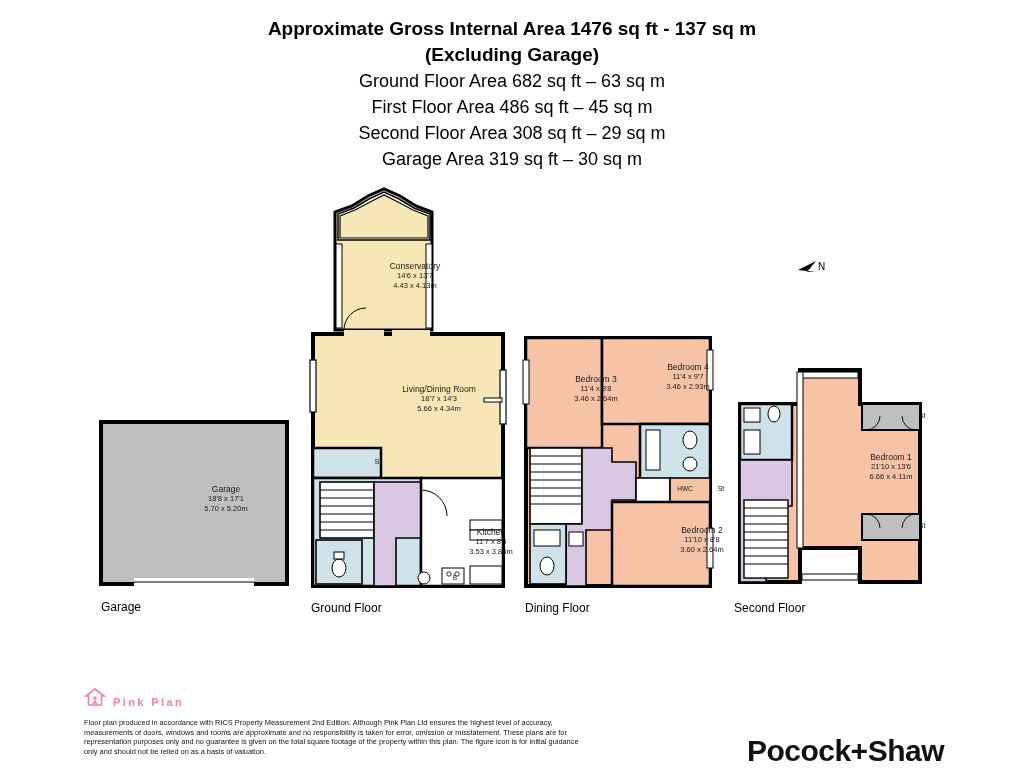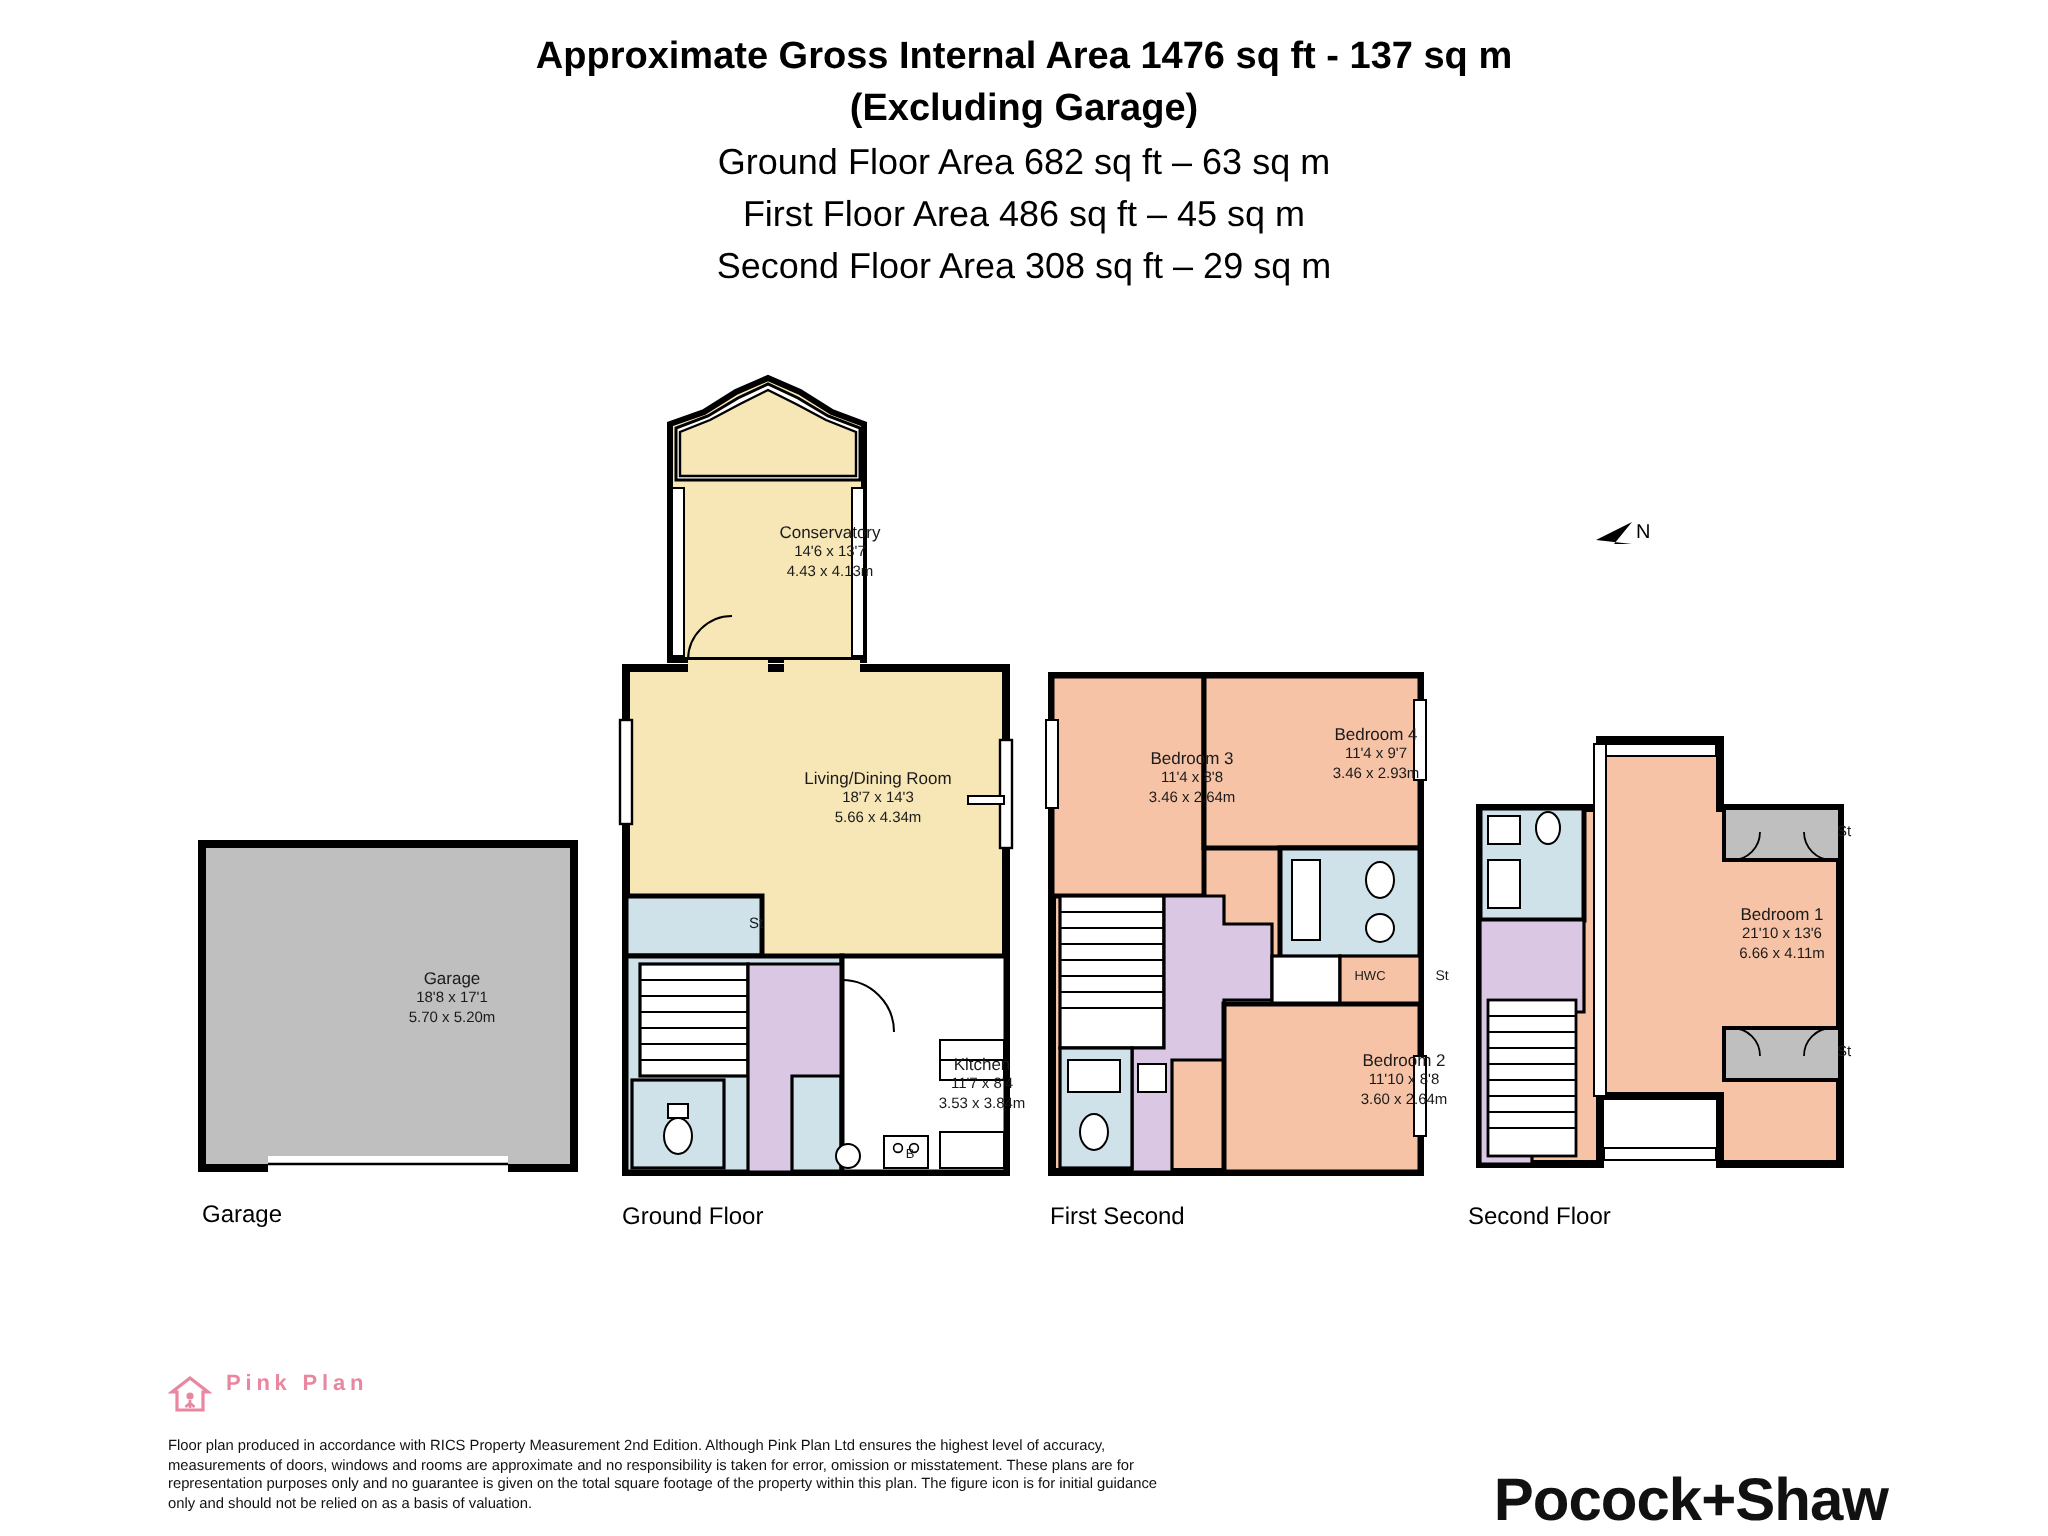--- a/index.html
+++ b/index.html
@@ -80,21 +80,21 @@
 
   
   .footer {
     position: absolute;
     left: 84px;
     top: 686px;
     width: 860px;
   }
   .brandrow {
     display: flex;
-    align-items: flex-start;
+    align-items: flex-end;
     gap: 7px;
   }
   .brandname {
     color: #e8879f;
     font-size: 11px;
     letter-spacing: 2.4px;
     font-weight: bold;
   }
   .disclaimer {
     margin-top: 10px;
@@ -115,20 +115,21 @@
 </style>
 </head>
 <body>
 
 <div class="header">
   <div class="line1">Approximate Gross Internal Area 1476 sq ft - 137 sq m</div>
   <div class="line2">(Excluding Garage)</div>
   <div class="sub">Ground Floor Area 682 sq ft – 63 sq m</div>
   <div class="sub">First Floor Area 486 sq ft – 45 sq m</div>
   <div class="sub">Second Floor Area 308 sq ft – 29 sq m</div>
+  <div class="sub">Garage Area 319 sq ft – 30 sq m</div>
 </div>
 
 <svg class="plan" viewBox="0 0 1024 768" xmlns="http://www.w3.org/2000/svg">
 
   <g>
     <rect x="101" y="422" width="186" height="162" fill="#bfbfbf" stroke="#000" stroke-width="4"></rect>
 
     <rect x="134" y="578" width="120" height="8" fill="#ffffff" stroke="none"></rect>
     <line x1="134" y1="582" x2="254" y2="582" stroke="#000" stroke-width="1.2"></line>
   </g>
@@ -312,21 +313,21 @@
 
 <div class="room-label" style="left:330px; top:457px; width:34px; font-size:7.5px;">St</div>
 <div class="room-label" style="left:674px; top:484px; width:32px; font-size:7px;">St</div>
 <div class="room-label" style="left:639px; top:484px; width:30px; font-size:6.5px;">HWC</div>
 <div class="room-label" style="left:874px; top:411px; width:34px; font-size:7.5px;">St</div>
 <div class="room-label" style="left:874px; top:521px; width:34px; font-size:7.5px;">St</div>
 <div class="room-label" style="left:419px; top:573px; width:10px; font-size:6.5px;">B</div>
 
 <div class="floor-caption" style="left:101px; top:600px;">Garage</div>
 <div class="floor-caption" style="left:311px; top:601px;">Ground Floor</div>
-<div class="floor-caption" style="left:525px; top:601px;">First Second</div>
+<div class="floor-caption" style="left:525px; top:601px;">Dining Floor</div>
 <div class="floor-caption" style="left:734px; top:601px;">Second Floor</div>
 
 <div class="compass" style="left:818px; top:261px;">N</div>
 
 <div class="footer">
   <div class="brandrow">
     <svg width="22" height="22" viewBox="0 0 22 22">
       <path d="M11 3 L20 10 L17.5 10 L17.5 19 L4.5 19 L4.5 10 L2 10 Z" fill="none" stroke="#e8879f" stroke-width="1.6"></path>
       <circle cx="11" cy="12" r="1.8" fill="#e8879f"></circle>
       <path d="M11 14 L11 18 M11 15.5 L8.7 17.5 M11 15.5 L13.3 17.5" stroke="#e8879f" stroke-width="1.3" fill="none"></path>

